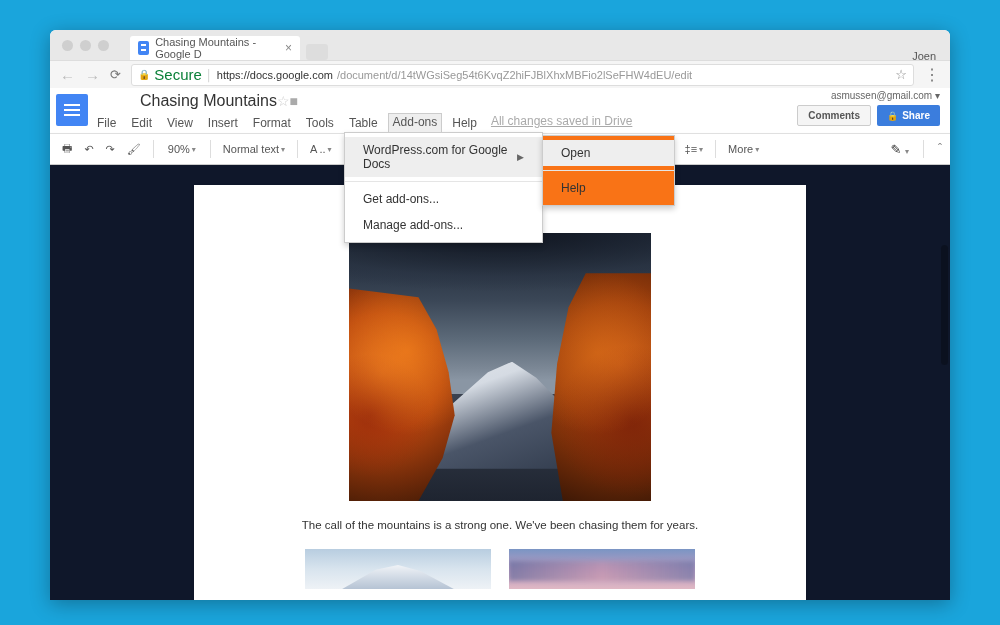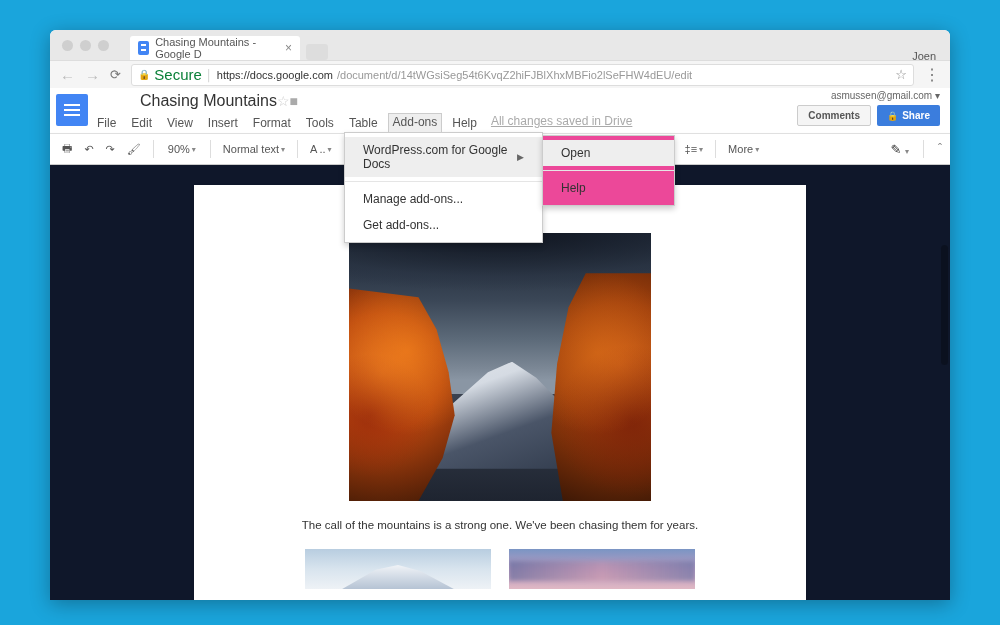--- a/index.html
+++ b/index.html
@@ -55,21 +55,21 @@
   .chev { font-size: 8px; color: #888; }
   .tb-right { margin-left: auto; display: flex; align-items: center; gap: 10px; }
   .pencil { font-size: 13px; color: #333; }
   .chev-up { font-size: 12px; color: #888; }
   
   .dropdown { position: absolute; top: 44px; left: 294px; width: 199px; background: #fff; border: 1px solid #ccc; box-shadow: 0 3px 6px rgba(0,0,0,0.2); font-size: 12px; z-index: 15; padding: 4px 0; }
   .dd-item { padding: 6px 18px; color: #333; display: flex; align-items: center; justify-content: space-between; }
   .dd-item.hover { background: #eee; }
   .dd-sep { height: 1px; background: #e5e5e5; margin: 4px 0; }
   .dd-arrow { font-size: 9px; color: #666; }
-  .submenu { position: absolute; top: 47px; left: 492px; width: 133px; background: #ec4899; border: 1px solid #ccc; box-shadow: 0 3px 6px rgba(0,0,0,0.2); font-size: 12px; z-index: 16; padding: 4px 0; }
+  .submenu { position: absolute; top: 47px; left: 492px; width: 133px; background: #f97316; border: 1px solid #ccc; box-shadow: 0 3px 6px rgba(0,0,0,0.2); font-size: 12px; z-index: 16; padding: 4px 0; }
   
   .doc-surface { position: absolute; top: 77px; left: 0; right: 0; bottom: 0; background: #0f172a; overflow: hidden; }
   .page { position: absolute; top: 20px; left: 144px; width: 612px; background: #fff; box-shadow: 0 1px 3px rgba(0,0,0,0.15); padding: 48px 50px; min-height: 800px; }
   .hero-img { width: 302px; height: 268px; margin: 0 auto 18px auto; position: relative; overflow: hidden; display: block; }
   .sky { position: absolute; inset: 0; background: linear-gradient(180deg, #1a2332 0%, #3a4656 25%, #5d6b7a 40%, #7a8694 50%, #8a96a4 55%); }
   .cloud-dark { position: absolute; top:0; left:0; right:0; height:45%; background: radial-gradient(ellipse 120% 60% at 50% 0%, rgba(15,20,30,0.9), rgba(40,50,65,0.5) 60%, transparent 80%); }
   .mountain { position: absolute; top: 48%; left: 10%; right: 10%; height: 40%; background: linear-gradient(160deg, #e8ebef 0%, #d5dbe3 30%, #4a5568 60%, #2d3748 100%); clip-path: polygon(0% 100%, 15% 60%, 30% 40%, 45% 10%, 55% 0%, 65% 15%, 78% 45%, 90% 65%, 100% 100%); }
   .mountain-shadow { position: absolute; top: 60%; left: 0; right: 0; height: 40%; background: linear-gradient(180deg, #3a4250, #1e2430); }
   .tree-left { position: absolute; top: 20%; left: -5%; width: 40%; height: 80%; background: radial-gradient(circle at 40% 40%, #d9691e, #b8470f 40%, #7a2e0a 70%, #3d1805 100%); clip-path: polygon(0 0, 70% 5%, 85% 20%, 95% 40%, 100% 60%, 90% 80%, 70% 100%, 0 100%); filter: blur(0.5px); }
   .tree-left::after { content:""; position:absolute; inset:0; background: radial-gradient(circle at 60% 30%, rgba(255,140,30,0.6), transparent 50%), radial-gradient(circle at 30% 60%, rgba(150,40,10,0.8), transparent 40%); }
@@ -188,22 +188,22 @@
         <span class="chev-up">ˆ</span>
       </div>
     </div>
 
     <div class="dropdown">
       <div class="dd-item hover">
         <span>WordPress.com for Google Docs</span>
         <span class="dd-arrow">▶</span>
       </div>
       <div class="dd-sep"></div>
+      <div class="dd-item">Get add-ons...</div>
       <div class="dd-item">Manage add-ons...</div>
-      <div class="dd-item">Get add-ons...</div>
     </div>
 
     <div class="submenu">
       <div class="dd-item hover">Open</div>
       <div class="dd-sep"></div>
       <div class="dd-item">Help</div>
     </div>
 
     <div class="doc-surface">
       <div class="page">

